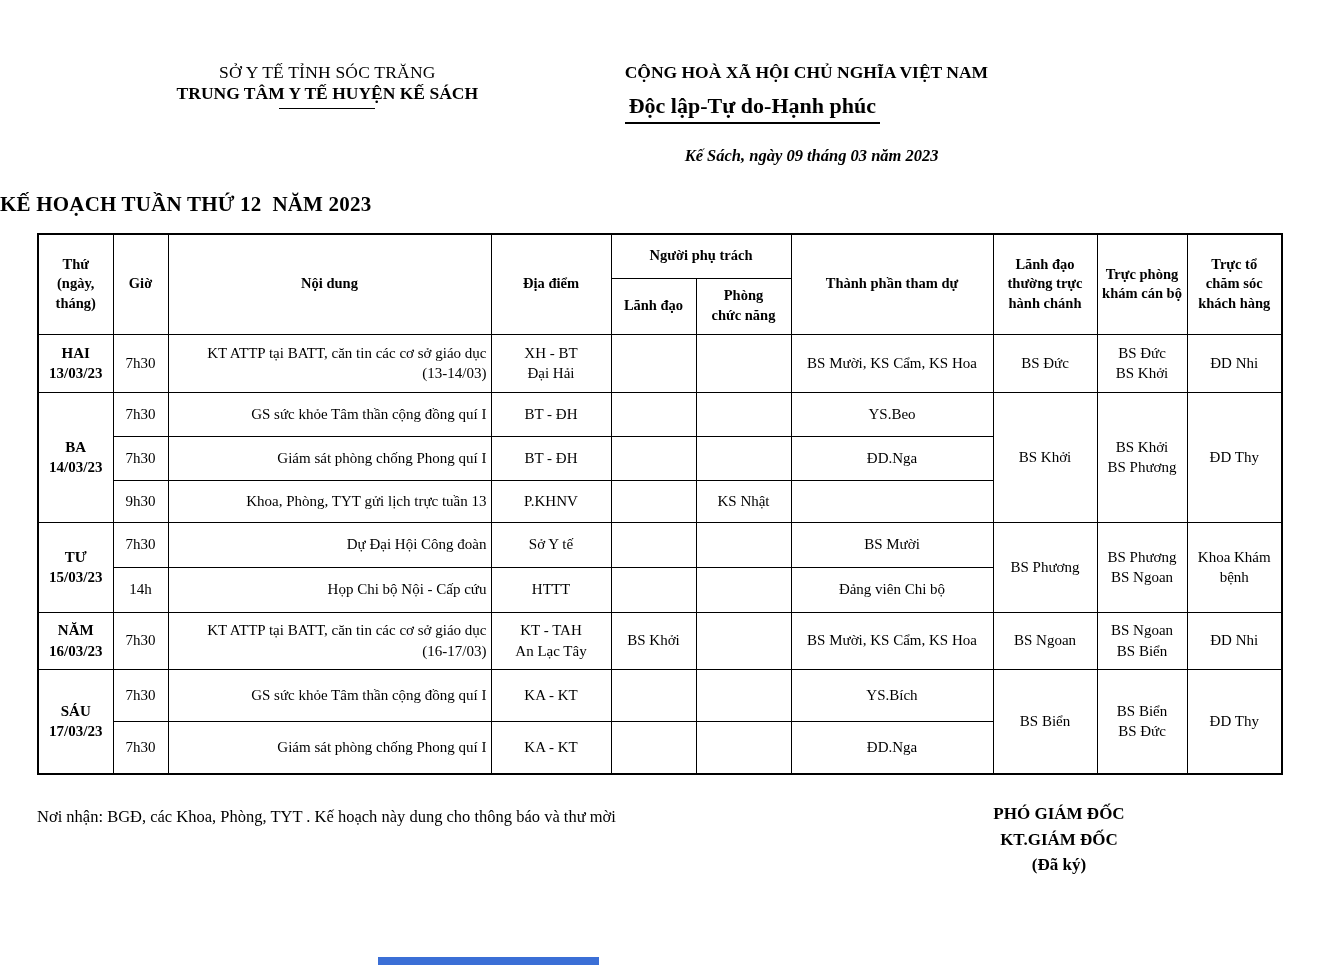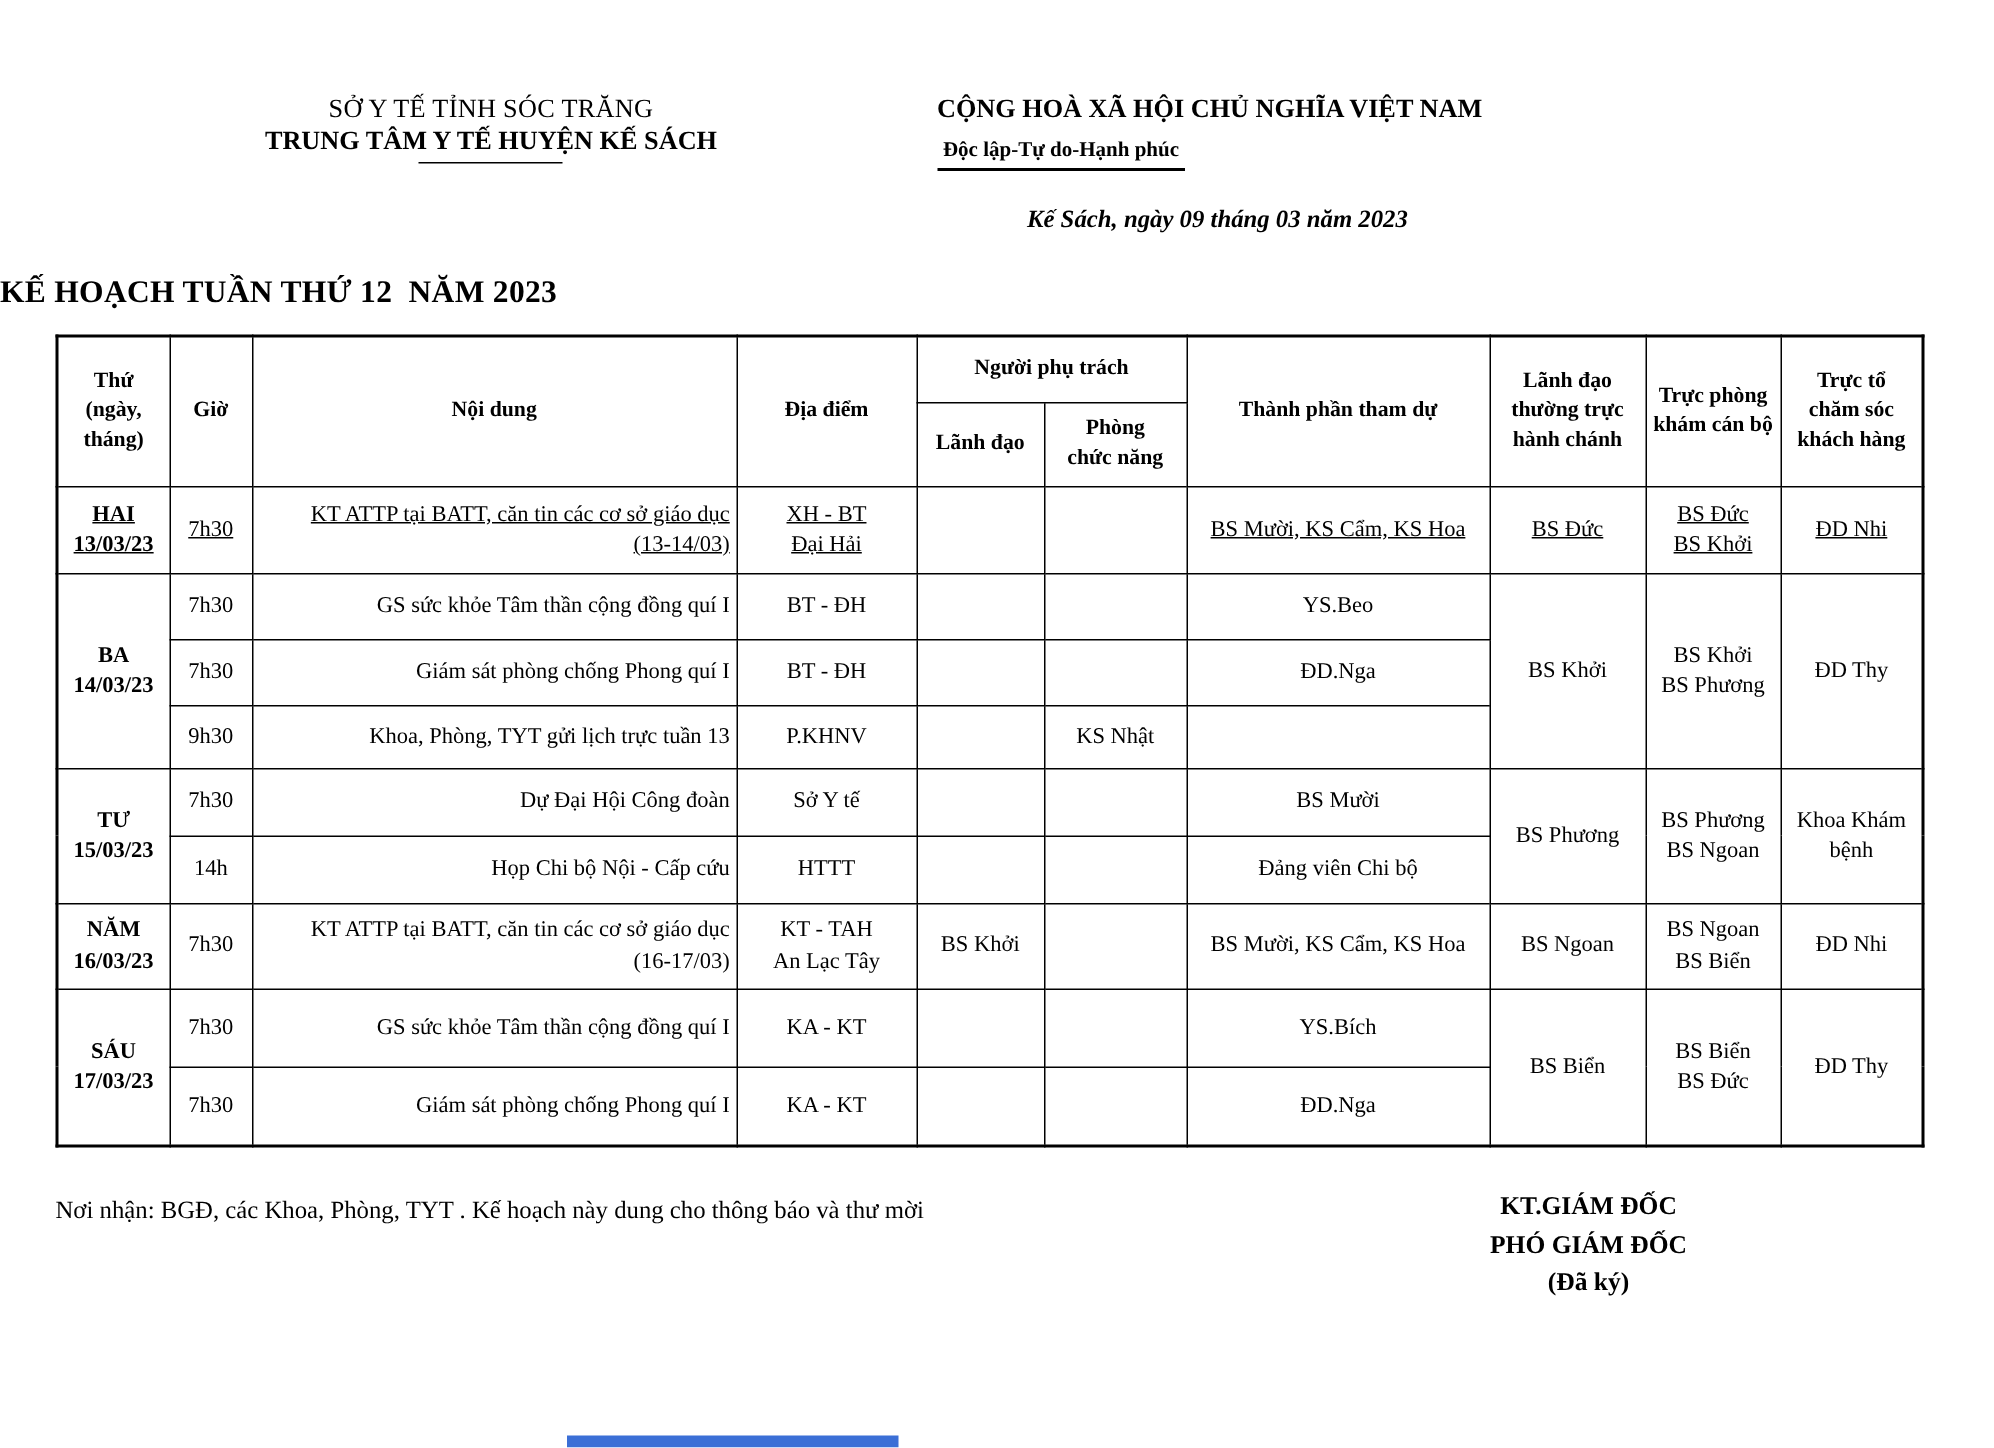--- a/index.html
+++ b/index.html
@@ -12,21 +12,21 @@
     overflow: hidden;
   }
   .page { position: absolute; inset: 0; }
 
   
   .header { display: flex; padding-top: 62px; }
   .header-left { width: 47%; text-align: center; padding-left: 30px; }
   .header-right { width: 53%; text-align: left; padding-right: 40px; }
   .h-line1 { font-size: 17.5px; letter-spacing: .2px; }
   .h-line1b { font-size: 17.5px; font-weight: bold; }
-  .h-line2 { font-size: 14px; font-weight: bold; margin-top: 6px; }
+  .h-line2 { font-size: 22px; font-weight: bold; margin-top: 6px; }
   .rule-short { width: 96px; border-top: 1.5px solid #000; margin: 4px auto 0 auto; }
   .underlined { display: inline-block; border-bottom: 2px solid #000; padding: 0 4px 3px 4px; }
   .dateline { font-size: 16.5px; font-style: italic; font-weight: bold; margin-top: 22px; padding-left: 60px; }
 
   
   .doc-title { text-align: left; font-size: 21px; font-weight: bold; margin-top: 26px; letter-spacing: .2px; }
 
   
   table.sched {
     border-collapse: collapse;
@@ -117,21 +117,21 @@
 khách hàng</th>
       </tr>
       <tr style="height:56px;">
         <th>Lãnh đạo</th>
         <th class="pre">Phòng
 chức năng</th>
       </tr>
     </thead>
     <tbody>
 
-      <tr style="height:58px;text-decoration:underline;">
+      <tr style="height:58px;">
         <td class="day pre">HAI
 13/03/23</td>
         <td>7h30</td>
         <td class="content">KT ATTP tại BATT, căn tin các cơ sở giáo dục (13-14/03)</td>
         <td class="pre">XH - BT
 Đại Hải</td>
         <td></td>
         <td></td>
         <td>BS Mười, KS Cẩm, KS Hoa</td>
         <td>BS Đức</td>
@@ -231,21 +231,21 @@
         <td class="dotted"></td>
         <td class="dotted"></td>
         <td class="dotted">ĐD.Nga</td>
       </tr>
     </tbody>
   </table>
 
   <div class="footer">
     <div class="note">Nơi nhận: BGĐ, các Khoa, Phòng, TYT . Kế hoạch này dung cho thông báo và thư mời</div>
     <div class="sig">
+      <div class="sig-line">PHÓ GIÁM ĐỐC</div>
       <div class="sig-line">KT.GIÁM ĐỐC</div>
-      <div class="sig-line">PHÓ GIÁM ĐỐC</div>
       <div class="sig-line">(Đã ký)</div>
     </div>
   </div>
 
   <div class="blue-bar"></div>
 
 </div>
 
 </body></html>

